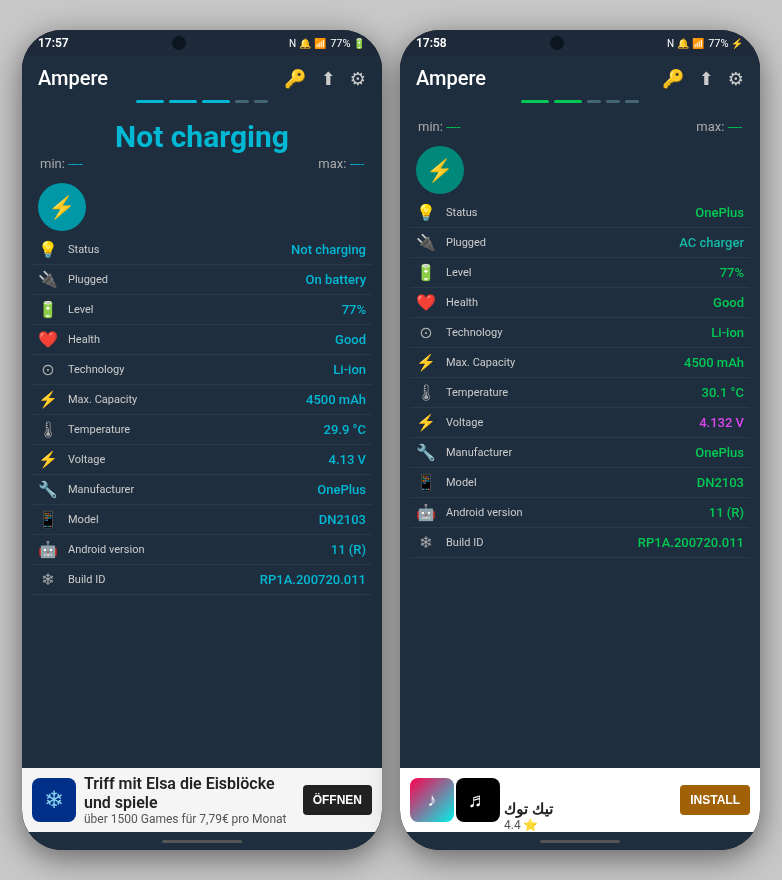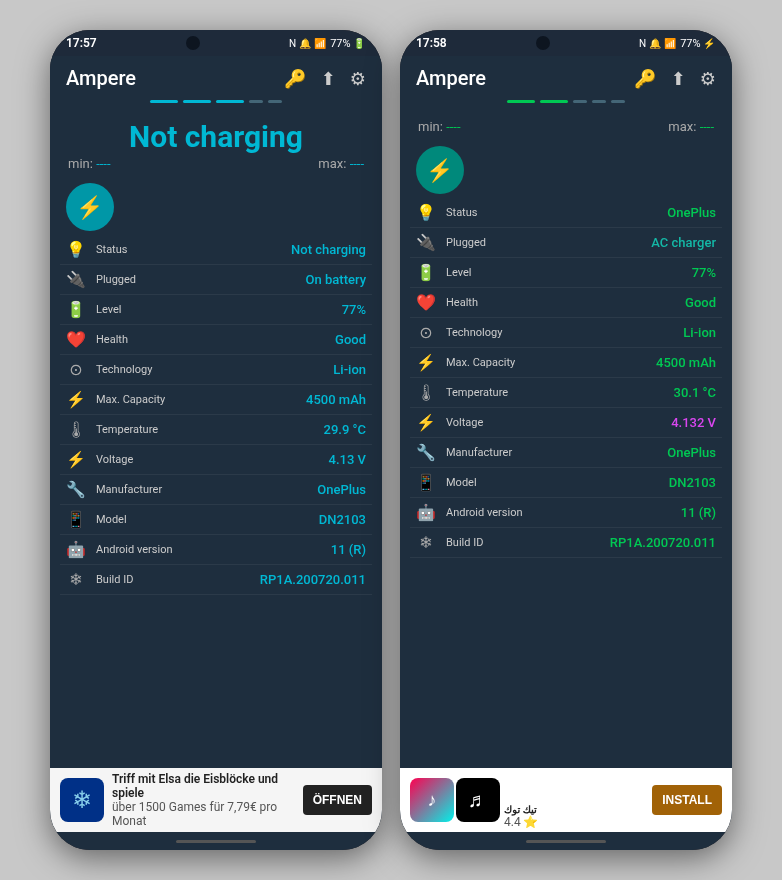--- a/index.html
+++ b/index.html
@@ -9,21 +9,21 @@
       background: #c8c8c8;
       display: flex;
       align-items: center;
       justify-content: center;
       gap: 18px;
       font-family: 'Roboto', Arial, sans-serif;
       overflow: hidden;
     }
 
     .phone-wrapper {
-      width: 332px;
+      width: 360px;
       height: 820px;
       background: #1a1a2e;
       border-radius: 40px;
       box-shadow: 0 8px 32px rgba(0,0,0,0.5), inset 0 0 0 2px #333;
       overflow: hidden;
       display: flex;
       flex-direction: column;
       position: relative;
     }
 
@@ -150,21 +150,21 @@
       height: 44px;
       border-radius: 8px;
       overflow: hidden;
       flex-shrink: 0;
       background: #003087;
       display: flex;
       align-items: center;
       justify-content: center;
     }
     .ad-text-area { flex: 1; }
-    .ad-title { font-size: 12px; font-weight: 600; color: #222; }
+    .ad-title { font-size: 16px; font-weight: 600; color: #222; }
     .ad-subtitle { font-size: 12px; color: #555; }
     .ad-button {
       background: #222;
       color: #fff;
       border: none;
       border-radius: 4px;
       padding: 8px 10px;
       font-size: 12px;
       font-weight: 600;
       cursor: pointer;
@@ -498,21 +498,21 @@
     <div class="ad-banner tiktok-ad">
       <div class="tiktok-icons">
         <div class="tiktok-icon" style="background:linear-gradient(135deg,#ff0050,#00f2ea);border-radius:8px;">
           <span style="color:white;font-size:18px;">♪</span>
         </div>
         <div class="tiktok-icon" style="background:#000;border-radius:8px;">
           <span style="color:white;font-size:20px;">♬</span>
         </div>
       </div>
       <div class="ad-text-area">
-        <div class="ad-title" style="font-size:10px;margin-top:32px;">تيك توك</div>
+        <div class="ad-title" style="font-size:15px;margin-top:32px;">تيك توك</div>
         <div class="ad-subtitle">4.4 ⭐</div>
       </div>
       <button class="ad-button ad-button-green">INSTALL</button>
     </div>
   </div>
 
   <div class="home-indicator">
     <div class="home-bar"></div>
   </div>
 </div>

